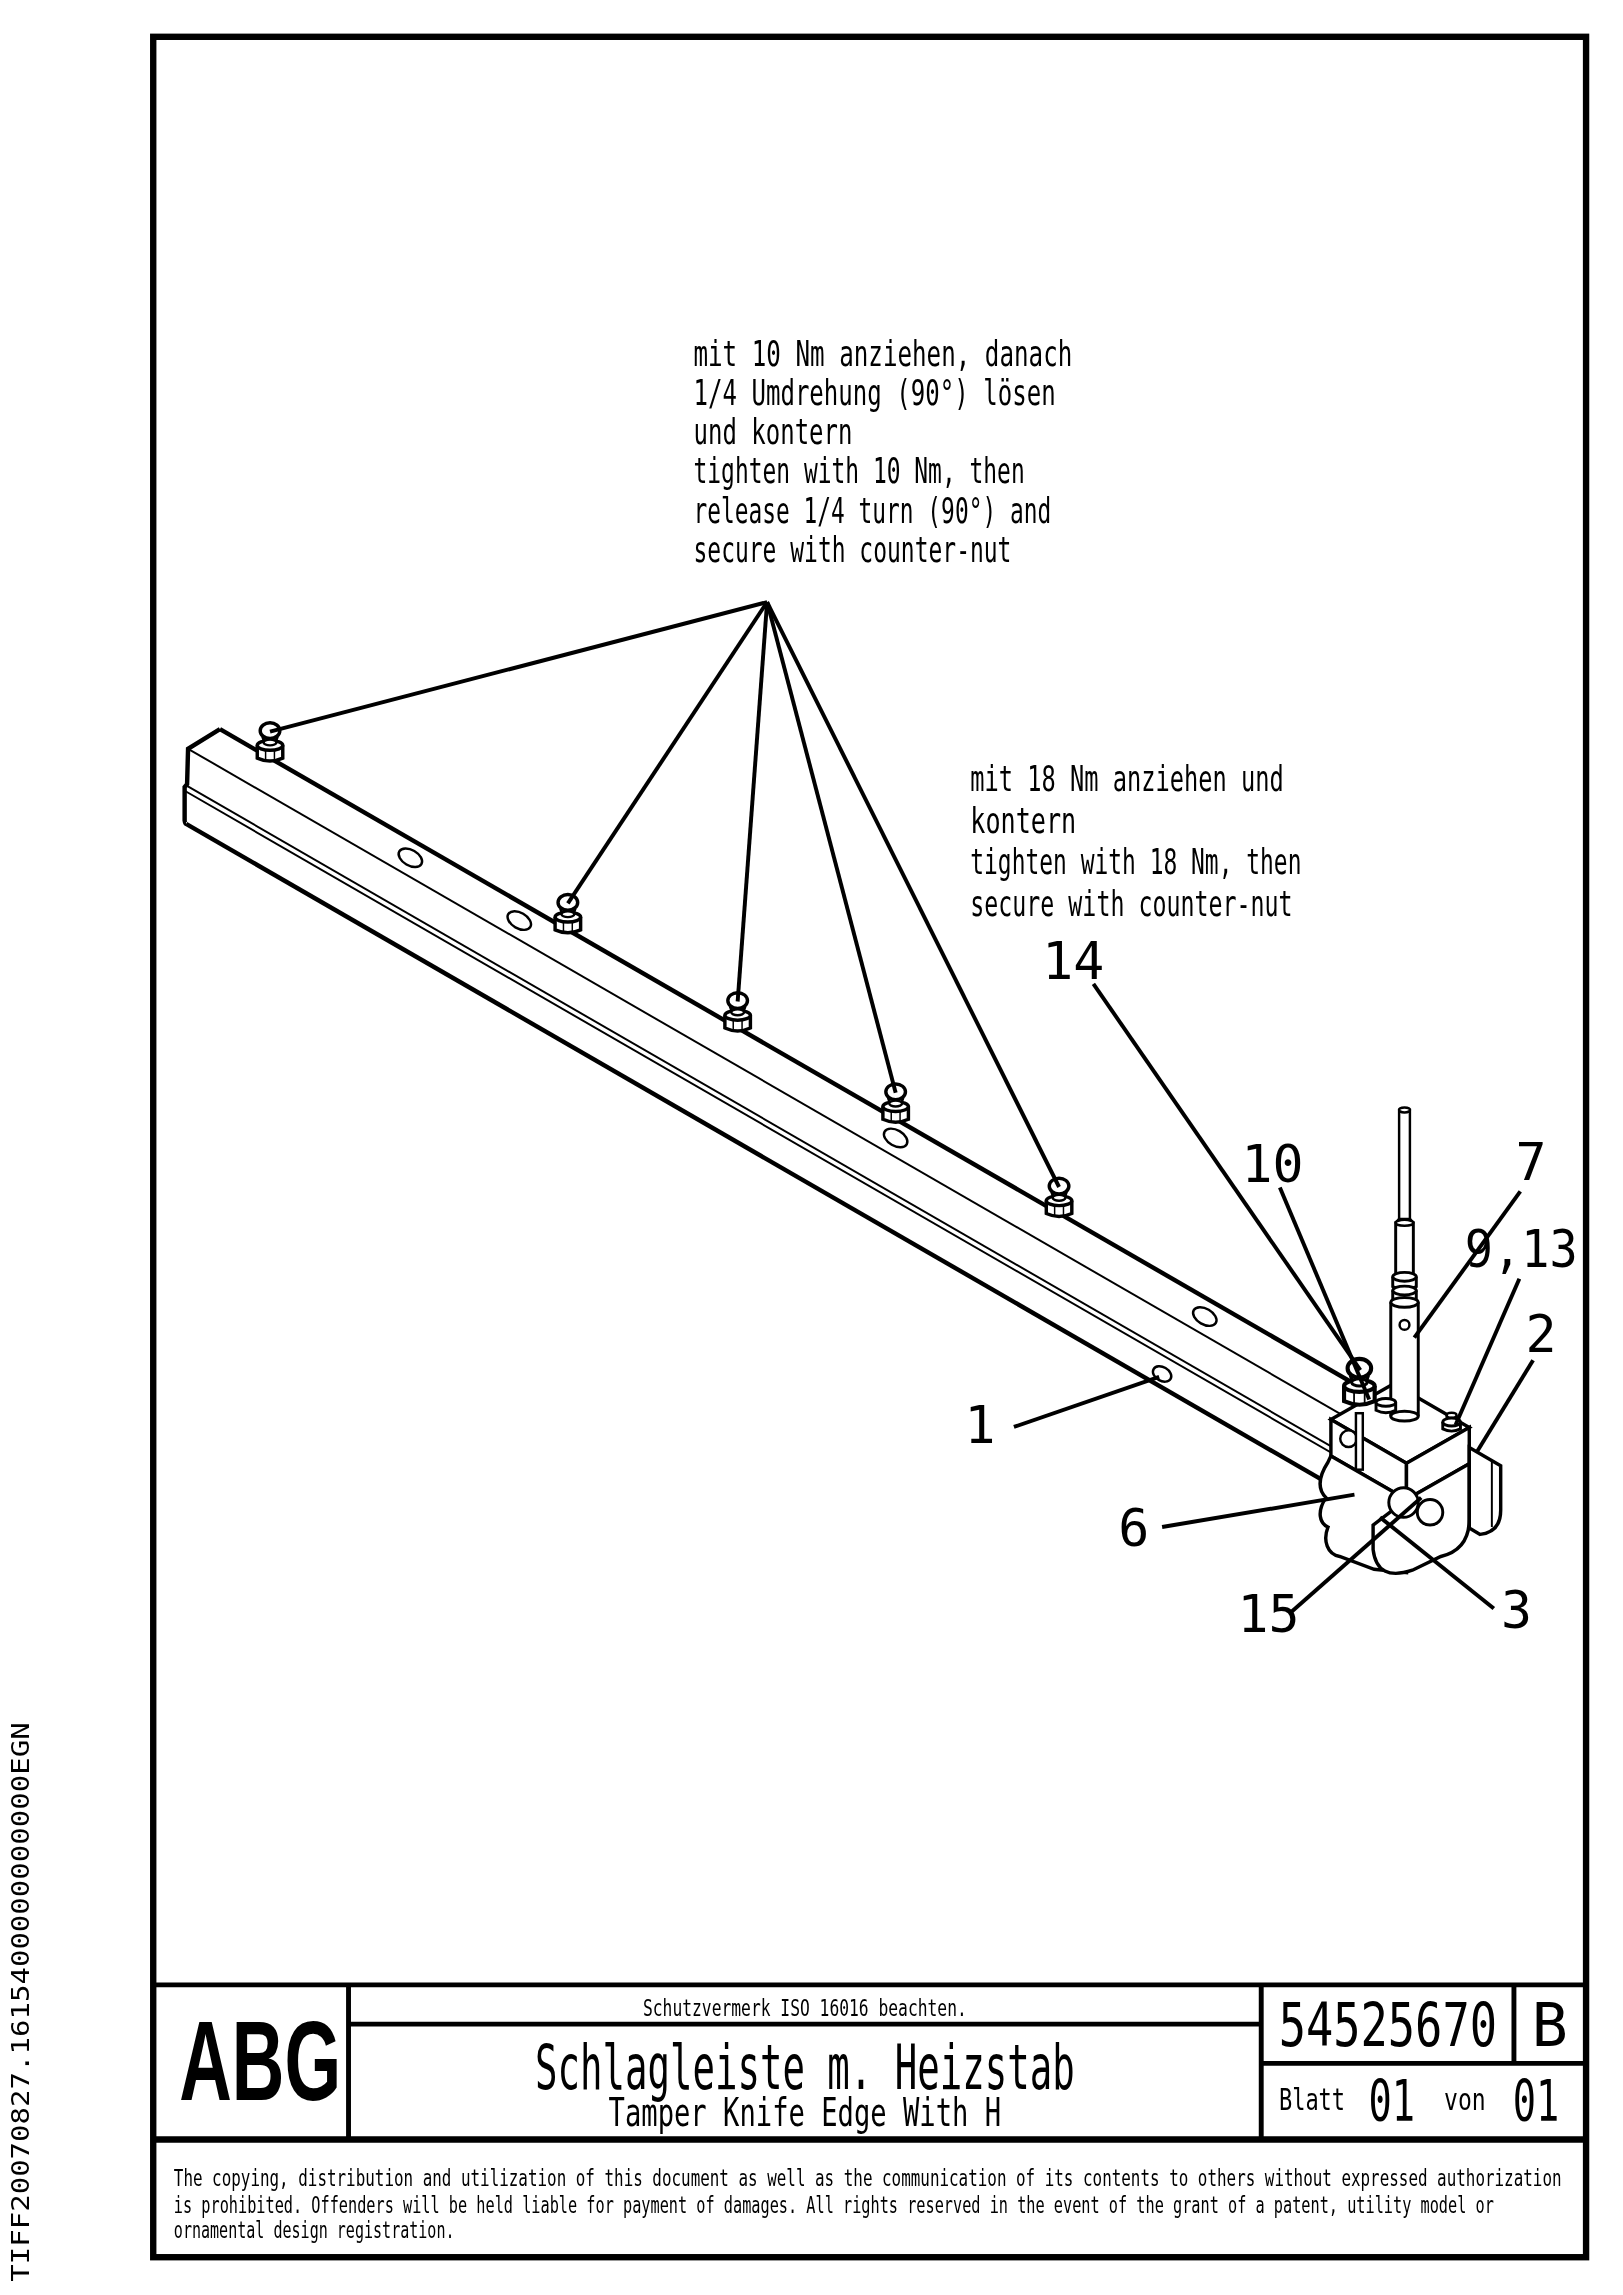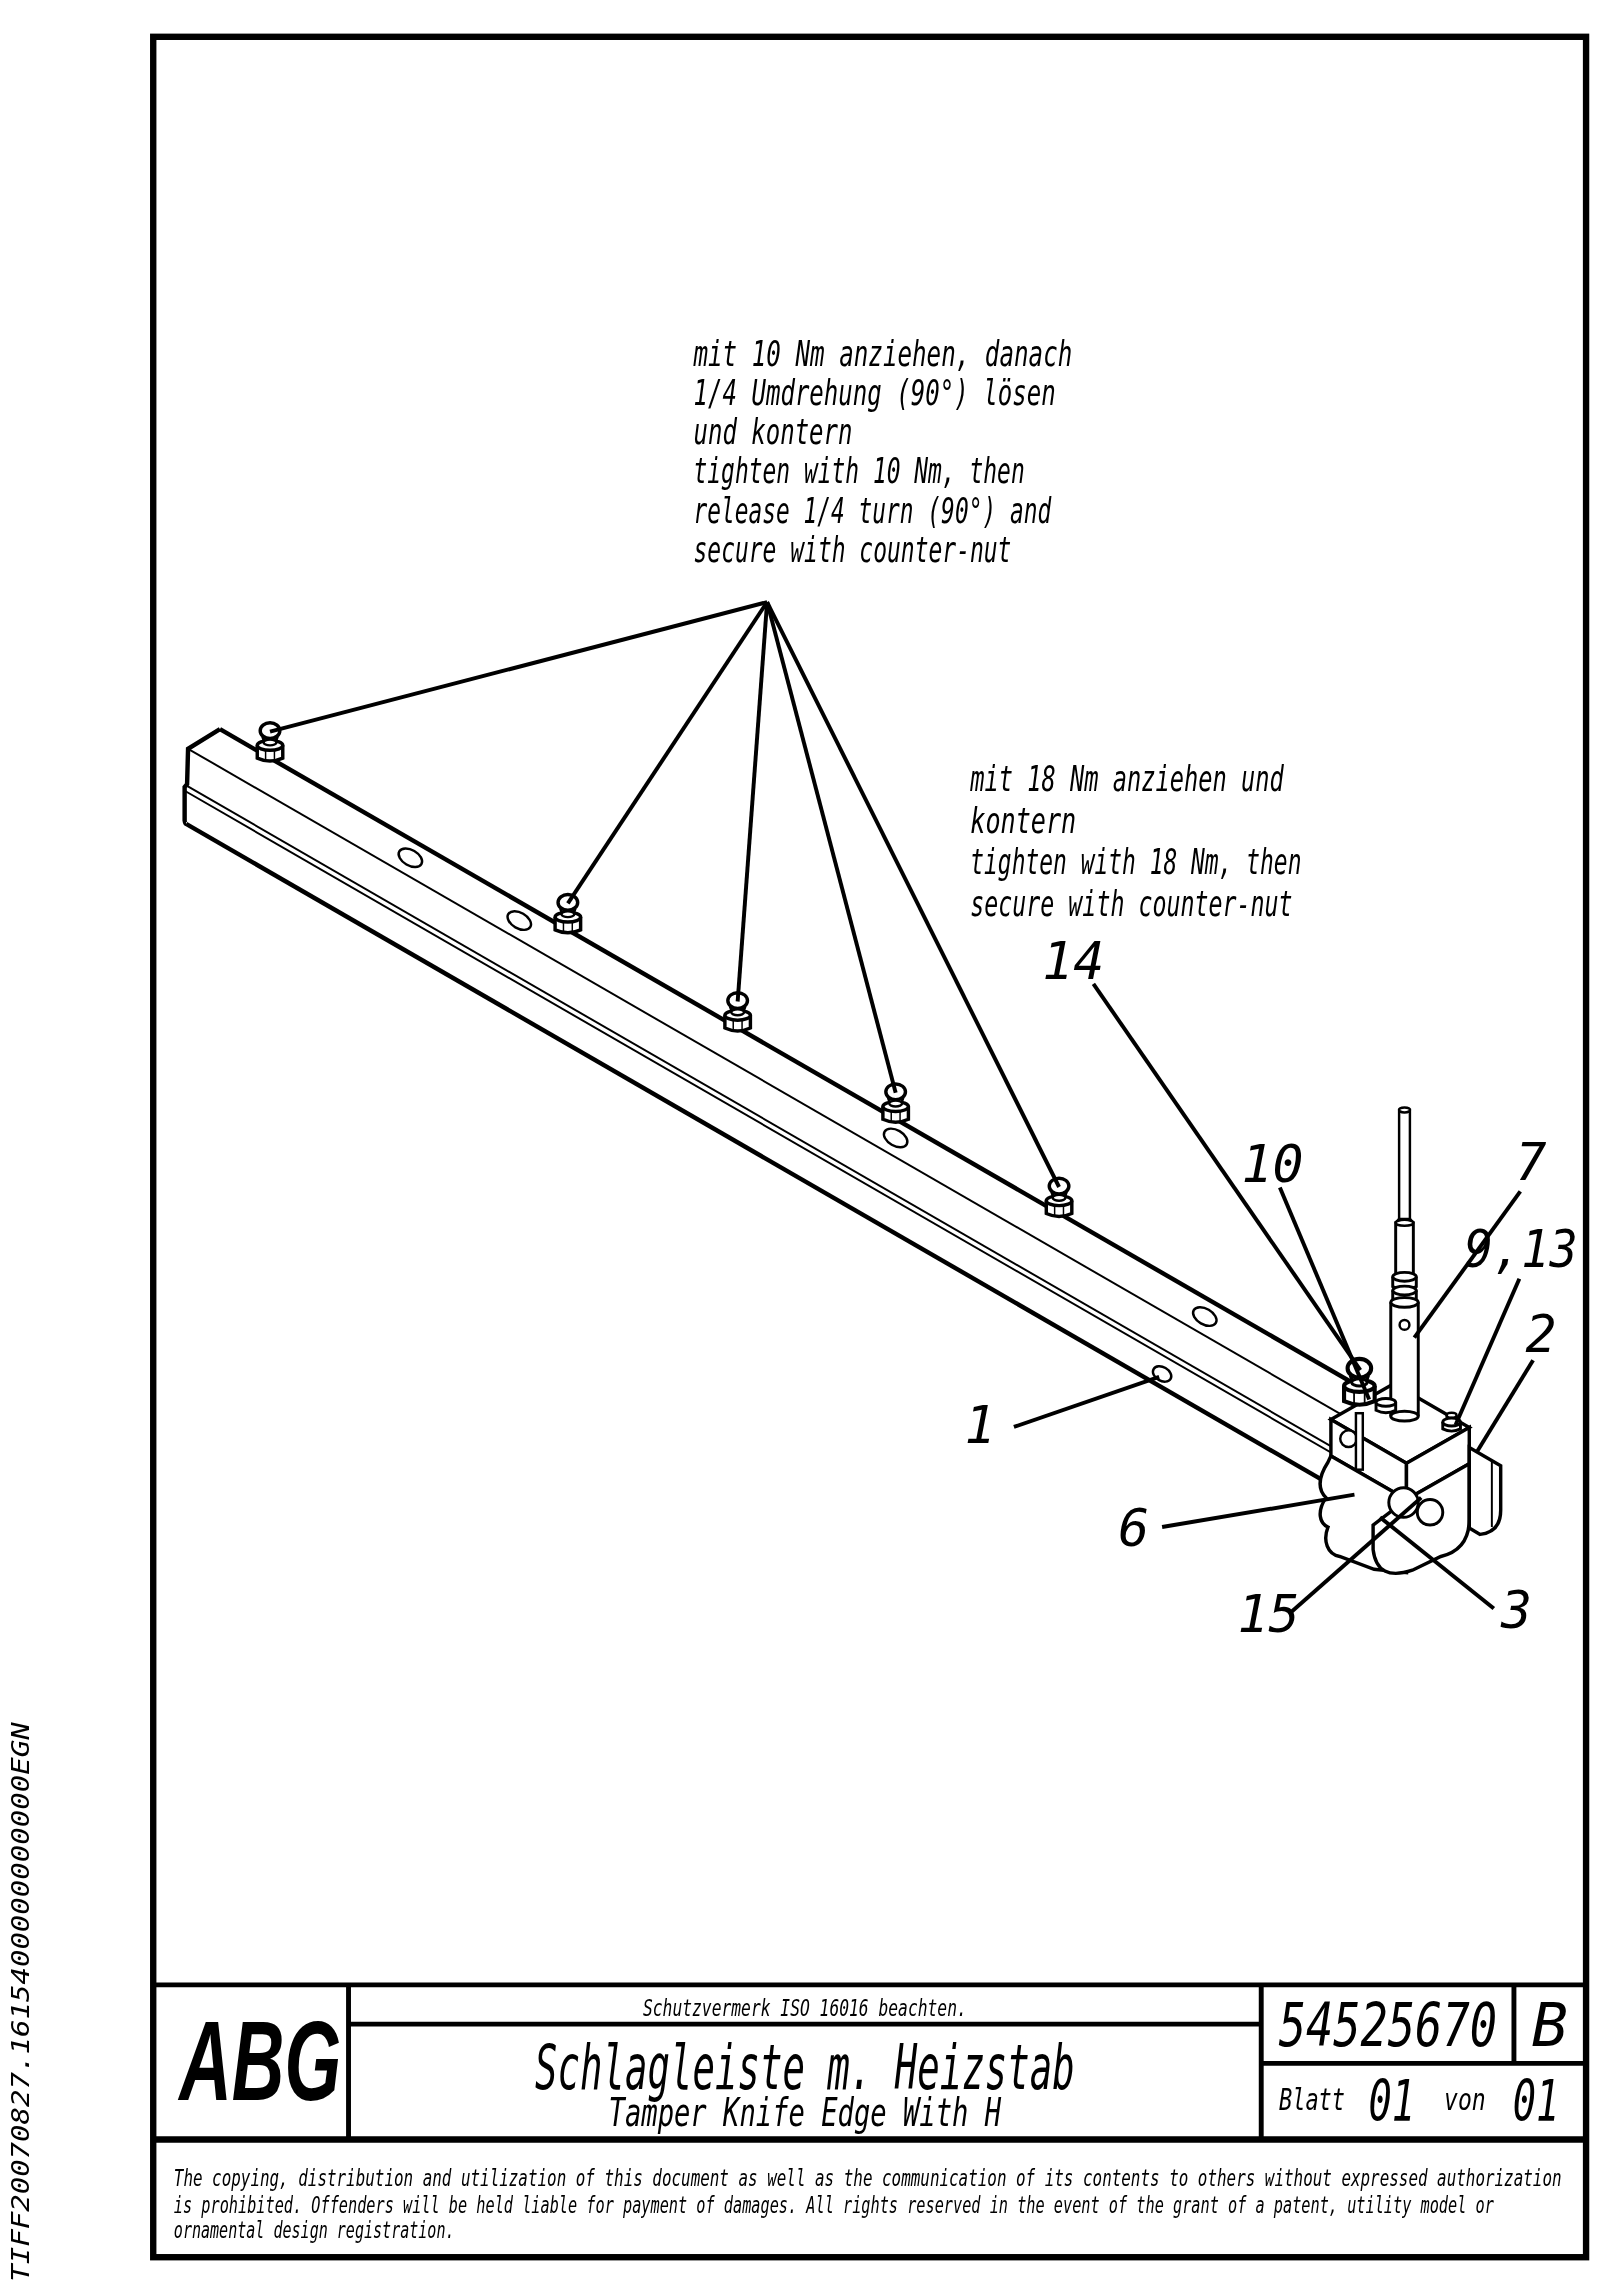--- a/index.html
+++ b/index.html
@@ -2,21 +2,20 @@
 <html style="font-size:7.9px"><head>
 <meta charset="utf-8">
 <style>
   html,body{margin:0;padding:0;background:#ffffff;}
   .sheet{
     position:relative;
     width:1623px;height:2295px;
     background:#ffffff;
     overflow:hidden;
     font-family:"DejaVu Sans Mono", monospace;
-    font-style:italic;
   }
   svg{display:block;width:100%;height:100%;}
   .outline{stroke:#000;fill:none;}
   .wfill{fill:#fff;stroke:#000;}
   text{fill:#000;font-family:"DejaVu Sans Mono", monospace;}
   .ann{font-size:72px;}
   .callout{font-size:105px;text-anchor:middle;}
   .logo{font-family:"Liberation Sans", sans-serif;font-weight:900;}
 </style>
 </head>

